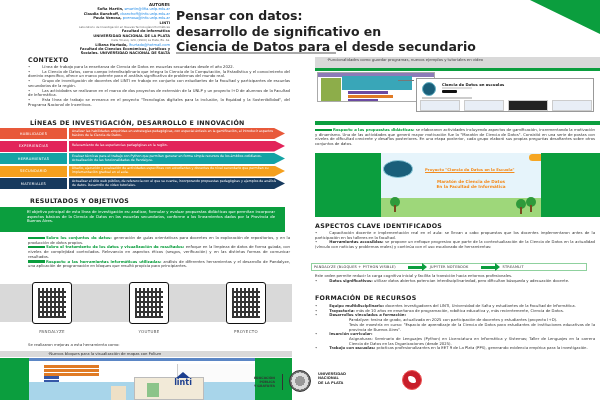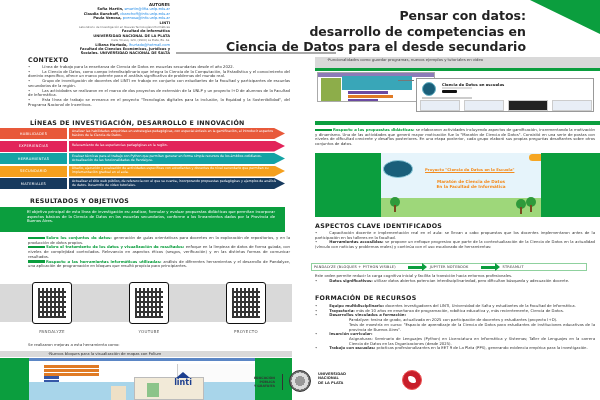--- a/index.html
+++ b/index.html
@@ -8,21 +8,21 @@
 
     
     .authors { position: absolute; left: 60px; top: 3px; width: 110px; text-align: right; font-size: 3.6px; line-height: 4.4px; color: #222; }
     .authors .ttl { font-weight: bold; font-size: 4px; }
     .authors .name { font-weight: bold; }
     .authors .mail { color: #1e88e5; font-weight: normal; }
     .authors .inst { font-weight: bold; }
     .authors .small { font-size: 2.8px; color: #666; }
 
     
-    .title { position: absolute; left: 176px; top: 8px; width: 350px; font-family: "DejaVu Sans", sans-serif; font-weight: bold; font-size: 12.5px; line-height: 15.5px; color: #222; text-align: right; }
+    .title { position: absolute; left: 176px; top: 8px; width: 350px; font-family: "DejaVu Sans", sans-serif; font-weight: bold; font-size: 12.5px; line-height: 15.5px; color: #222; }
     .title-rule { position: absolute; left: 176px; top: 52px; width: 160px; height: 1.5px; background: #aaa; }
     .corner { position: absolute; right: 0; top: 0; width: 0; height: 0; border-top: 34px solid #0b9e3e; border-left: 70px solid transparent; }
 
     .section-h { position: absolute; font-weight: bold; font-size: 6.3px; letter-spacing: 0.3px; color: #222; }
     .para { position: absolute; font-size: 3.8px; line-height: 4.7px; color: #333; text-align: justify; }
     .para p { margin: 0; }
     .bullet-dot { display: inline-block; width: 12px; }
 
     
     .rows { position: absolute; left: 0; top: 128px; width: 285px; }
@@ -122,21 +122,21 @@
     <div class="inst">Facultad de Informática</div>
     <div class="inst">UNIVERSIDAD NACIONAL DE LA PLATA</div>
     <div class="small">Calle 50 esq. 120, (1900) La Plata, Bs. As.</div>
     <div><span class="name">Liliana Hurtado,</span> <span class="mail">lhurtado@hotmail.com</span></div>
     <div class="inst">Facultad de Ciencias Económicas, Jurídicas y</div>
     <div class="inst">Sociales. UNIVERSIDAD NACIONAL DE SALTA</div>
   </div>
 
   <div class="title">
     <div>Pensar con datos:</div>
-    <div>desarrollo de competencias en</div>
+    <div>desarrollo de significativo en</div>
     <div>Ciencia de Datos para el desde secundario</div>
   </div>
   <div class="title-rule"></div>
   <div class="corner"></div>
 
   <div class="section-h" style="left:28px; top:56px;">CONTEXTO</div>
   <div class="para" style="left:28px; top:65px; width:262px;">
     <p>•<span class="bullet-dot"></span><span>Línea de trabajo para la enseñanza de Ciencia de Datos en escuelas secundarias desde el año 2022.</span></p>
     <p>•<span class="bullet-dot"></span><span>La Ciencia de Datos, como campo interdisciplinario que integra la Ciencia de la Computación, la Estadística y el conocimiento del dominio específico, ofrece un marco potente para el análisis significativo de problemas del mundo real.</span></p>
     <p>•<span class="bullet-dot"></span><span>Grupo de investigación de docentes del LINTI en trabajo en conjunto con estudiantes de la Facultad y participantes de escuelas secundarias de la región.</span></p>

